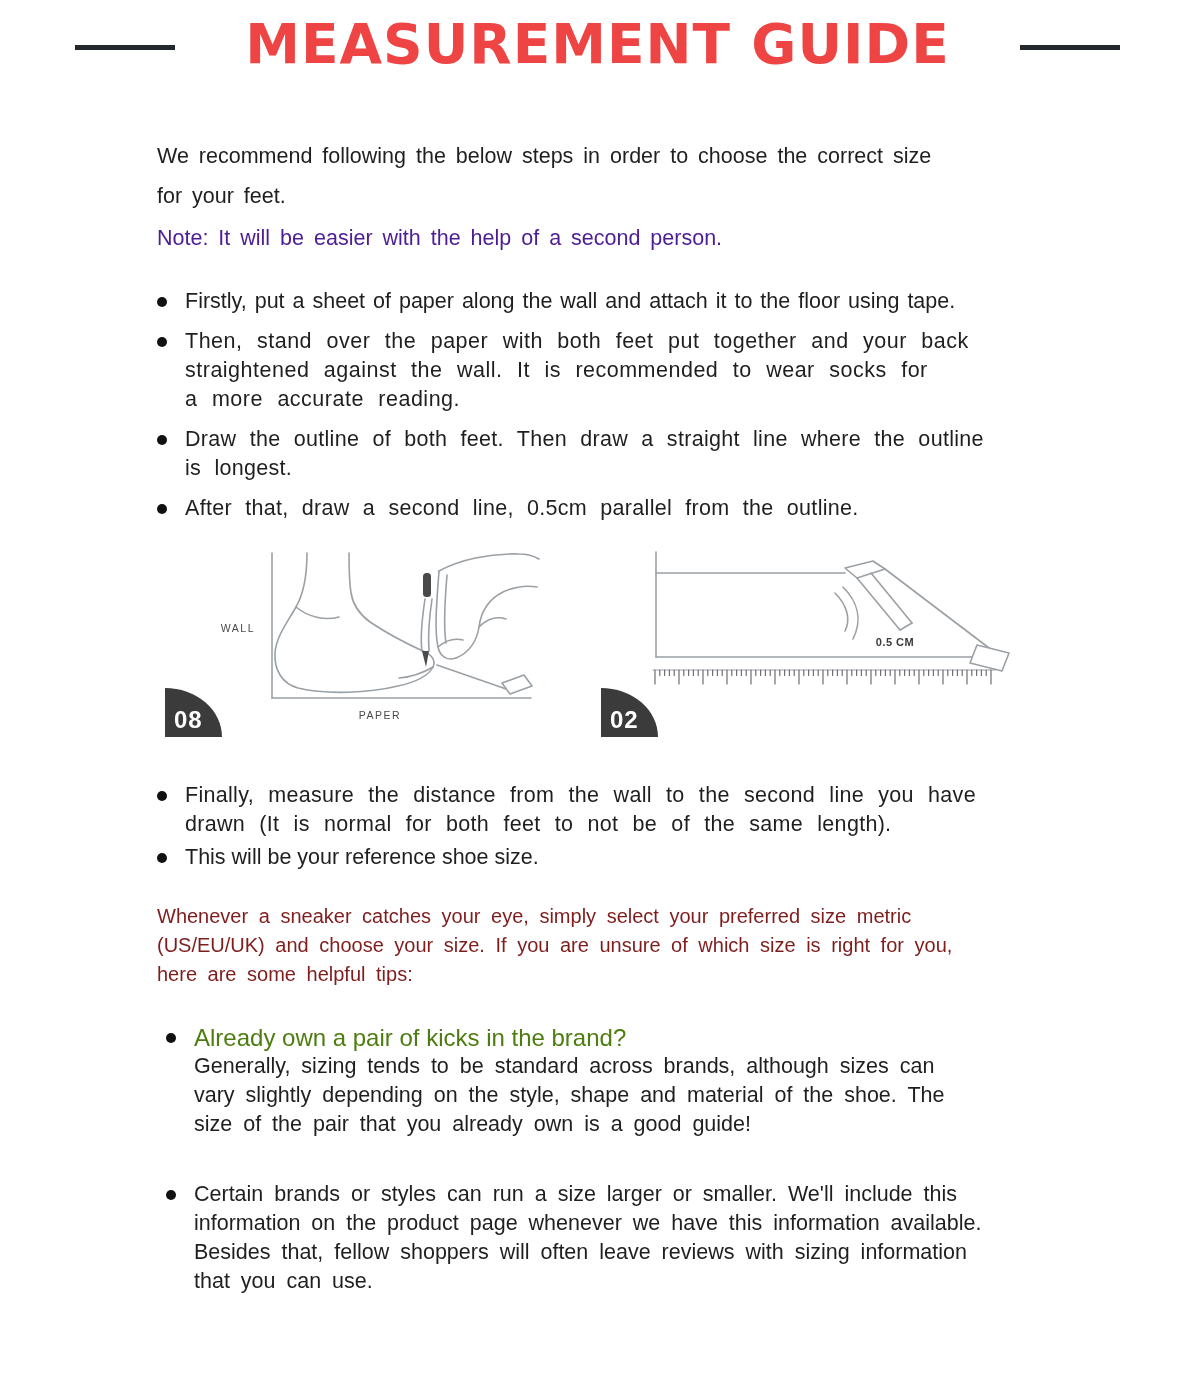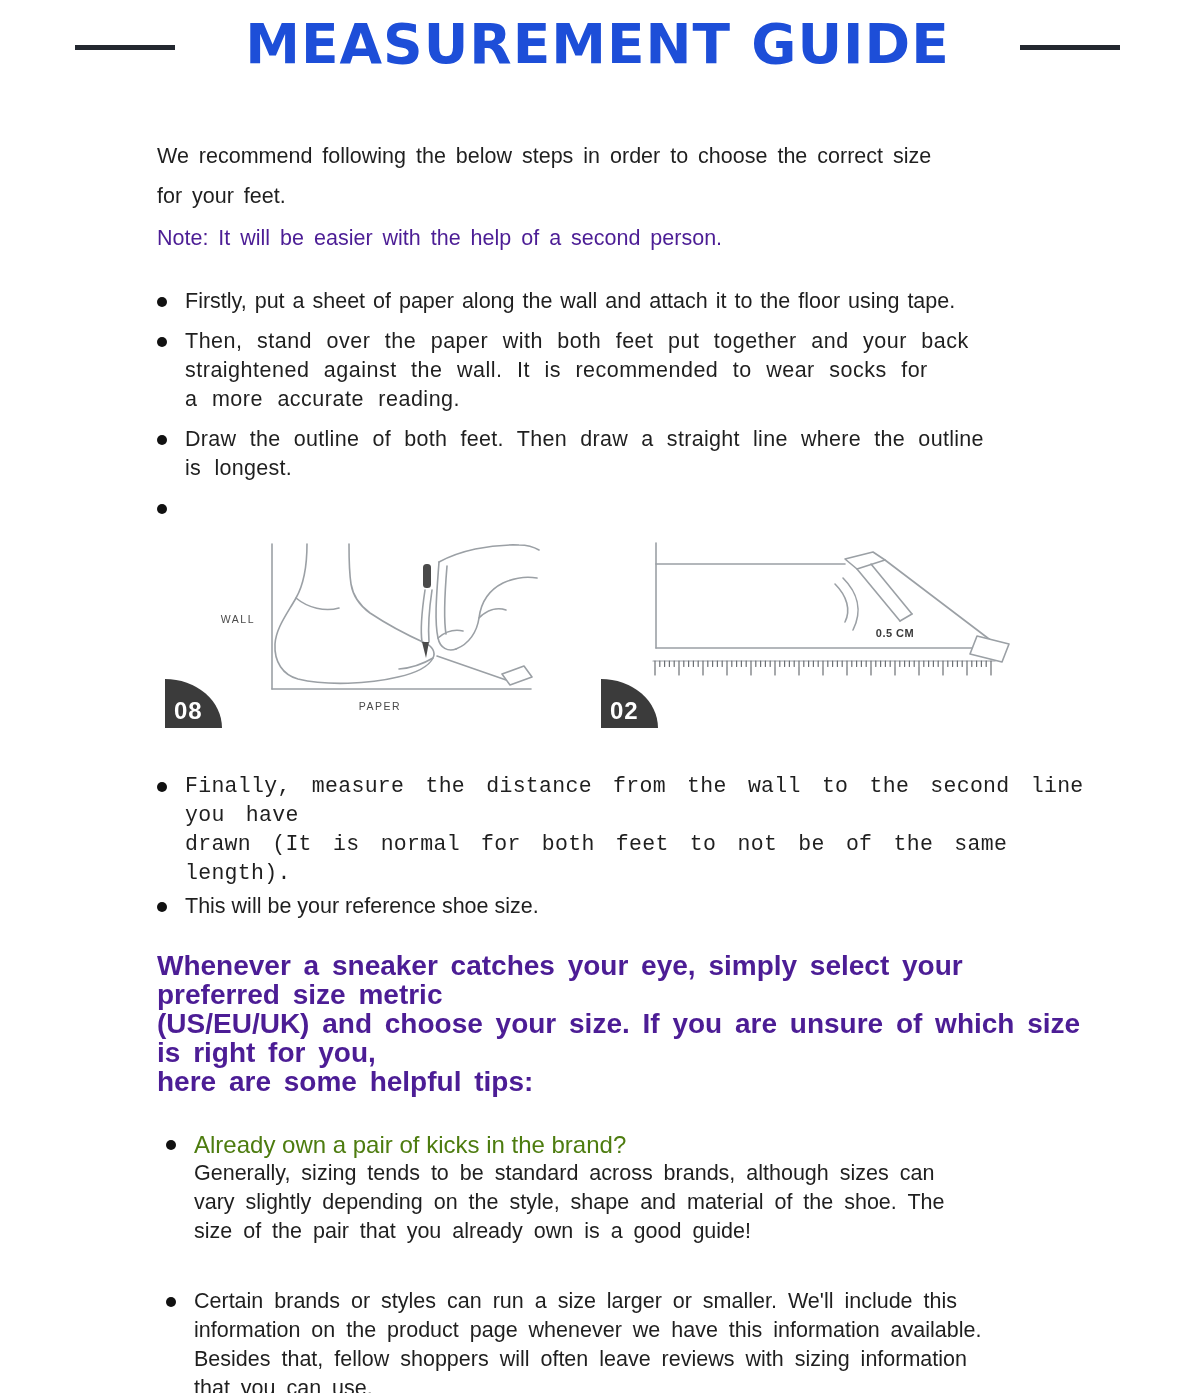--- a/index.html
+++ b/index.html
@@ -5,21 +5,21 @@
   * { margin:0; padding:0; box-sizing:border-box; }
   html,body { background:#ffffff; }
   body { font-family:"Liberation Sans","DejaVu Sans",sans-serif; color:#202020; }
   .page { width:1195px; height:1393px; background:#ffffff; overflow:hidden; position:relative; }
 
   
   .title-row { display:flex; align-items:center; justify-content:center; gap:70px; padding-top:12px; }
   .title-dash { width:100px; height:5px; background:#23282f; margin-top:6px; }
   .page-title {
     font-family:"DejaVu Sans","Liberation Sans",sans-serif;
-    font-weight:bold; font-size:55px; letter-spacing:1px; color:#1d4ed8;
+    font-weight:bold; font-size:55px; letter-spacing:1px; color:#ef4444;
     white-space:nowrap;
     text-align:center;
   }
 
   
   .content { padding:0 110px 0 157px; }
   .lead { margin-top:60px; font-size:21.5px; line-height:40px; white-space:pre-line; word-spacing:4px; color:#1f1f1f; }
   .note { margin-top:2px; font-size:21.5px; line-height:40px; word-spacing:4px; color:#4c1d95; }
 
   ul.blist { list-style:none; }
@@ -43,24 +43,24 @@
            border-top-right-radius:100% 100%; }
   .figure-1 .badge { left:8px; bottom:2px; }
   .figure-2 .badge { left:4px; bottom:2px; }
   .badge span { position:absolute; left:9px; bottom:3px; color:#ffffff;
                 font-weight:bold; font-size:24px; letter-spacing:1px; }
   .fig-label { font-size:10.5px; letter-spacing:1.5px; fill:#4a4a4a; }
   .fig-annotation { font-size:11px; font-weight:bold; letter-spacing:0.5px; fill:#3a3a3a; }
 
   .final-steps { margin-top:42px; }
   .final-steps li { margin-bottom:4px; }
-  .final-steps li:nth-child(1) .txt { word-spacing:8px; letter-spacing:0.3px;font-family:Liberation Mono, monospace; }
-
-  .sizing-para { margin-top:30px; font-size:28px; line-height:29px;
-                 white-space:pre-line; word-spacing:5px; color:#4c1d95;font-weight:bold; }
+  .final-steps li:nth-child(1) .txt { word-spacing:8px; letter-spacing:0.3px; }
+
+  .sizing-para { margin-top:30px; font-size:20px; line-height:29px;
+                 white-space:pre-line; word-spacing:5px; color:#7f1d1d; }
 
   .tips { margin-top:34px; margin-left:9px; }
   .tips li { margin-bottom:41px; }
   .tip-heading { font-size:24px; line-height:29px; color:#4d7c0f; }
   .tip-body { font-size:21.5px; line-height:29px; white-space:pre-line; word-spacing:5px; color:#1f1f1f; }
 </style>
 </head>
 <body>
 
 <div class="page">
@@ -88,20 +88,21 @@
 straightened against the wall. It is recommended to wear socks for
 a more accurate reading.</span>
       </li>
       <li>
         <span class="marker"></span>
         <span class="txt">Draw the outline of both feet. Then draw a straight line where the outline
 is longest.</span>
       </li>
       <li>
         <span class="marker"></span>
+        <span class="txt">After that, draw a second line, 0.5cm parallel from the outline.</span>
       </li>
     </ul>
 
     <div class="figures">
 
       <div class="figure figure-1">
         <svg width="395" height="192" viewBox="0 0 395 192">
           <g stroke="#9ba0a5" stroke-width="1.6" fill="none" stroke-linecap="round" stroke-linejoin="round">
             <g>
                 <path d="M115 6 V151"></path>

